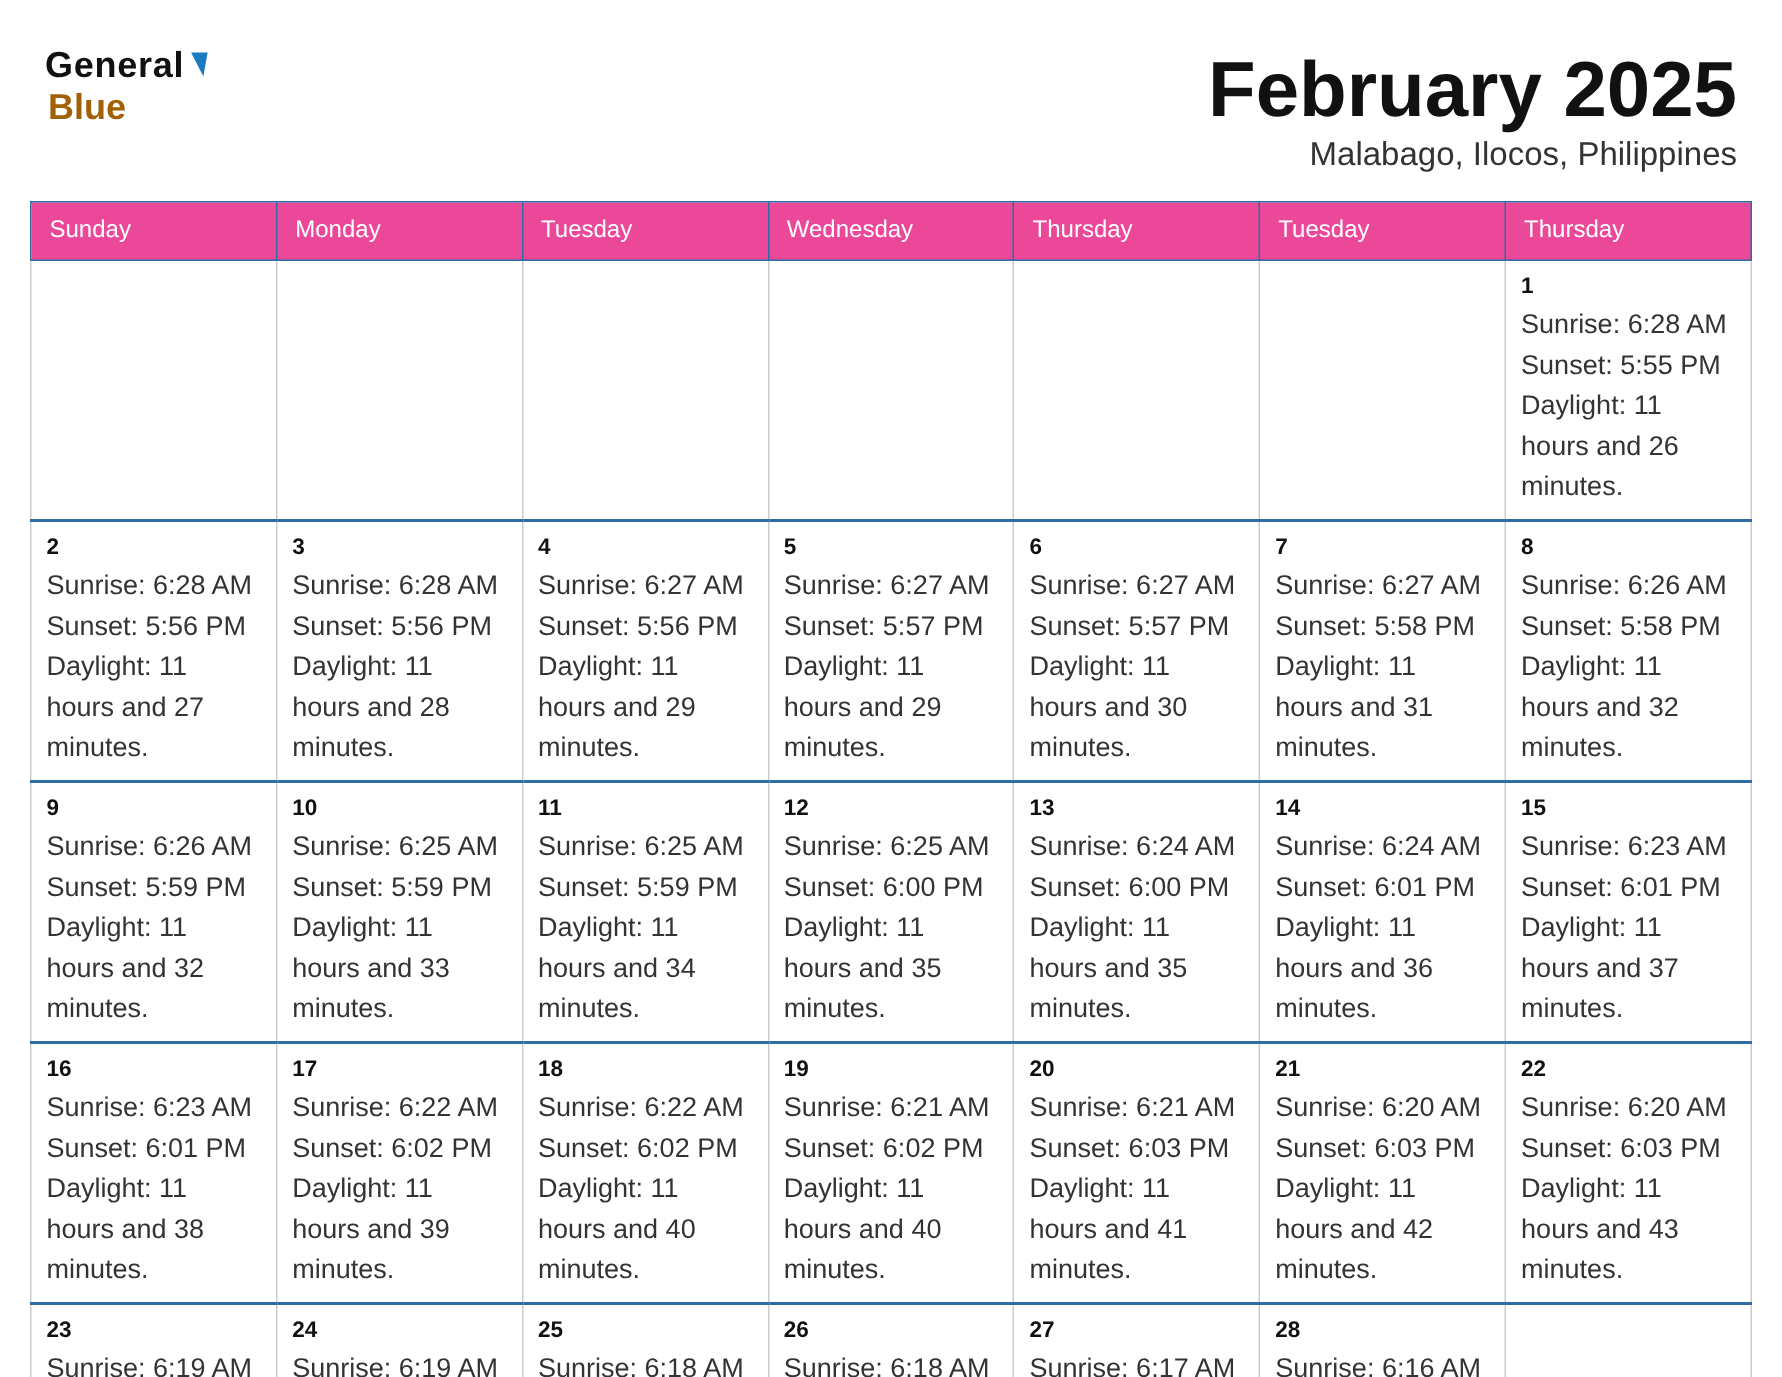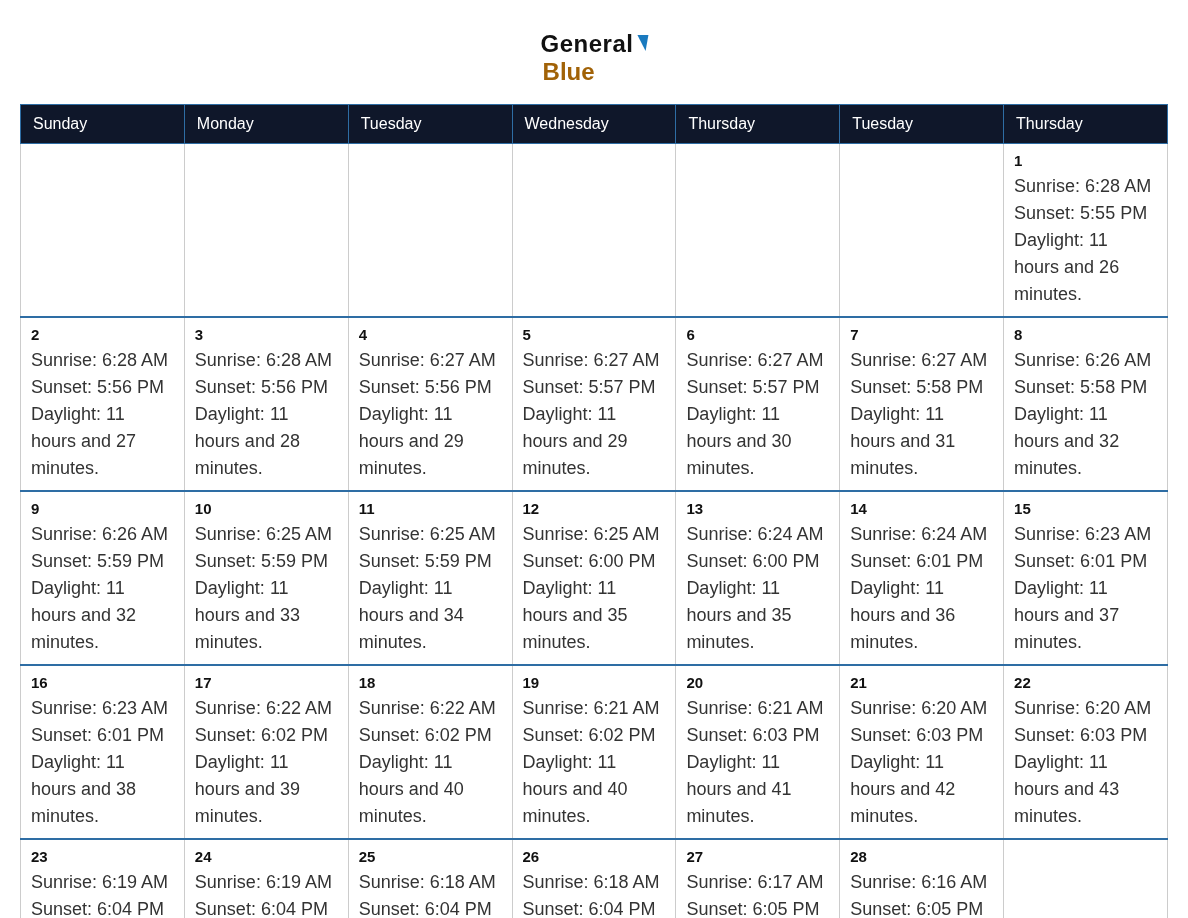--- a/index.html
+++ b/index.html
@@ -5,21 +5,21 @@
     * { box-sizing: border-box; margin: 0; padding: 0; }
     body {
       font-family: Arial, sans-serif;
       background: #fff;
       padding: 20px;
       width: 1188px;
       min-height: 918px;
     }
     .header {
       display: flex;
-      justify-content: center;
+      justify-content: space-between;
       align-items: flex-start;
       margin-bottom: 18px;
       padding: 10px 10px 0 10px;
     }
     .logo {
       display: flex;
       flex-direction: column;
       align-items: flex-start;
     }
     .logo-line1 {
@@ -38,21 +38,21 @@
       font-size: 22px;
       font-weight: normal;
       color: #333;
     }
     .calendar {
       width: 100%;
       border-collapse: collapse;
       margin-top: 10px;
     }
     .calendar th {
-      background-color: #0f172a;
+      background-color: #ec4899;
       color: #fff;
       text-align: left;
       padding: 10px 12px;
       font-size: 16px;
       font-weight: normal;
       border: 1px solid #2e6da4;
     }
     .calendar td {
       vertical-align: top;
       padding: 8px 10px;
@@ -89,20 +89,24 @@
 
 <div class="header">
   <div class="logo">
     <div class="logo-line1">
       <span style="font-size:24px;font-weight:bold;color:#111;letter-spacing:0.5px;">General</span>
       <span style="display:inline-block;width:0;height:0;border-left:11px solid transparent;border-right:0px solid transparent;border-bottom:0;border-top:16px solid #1a7abf;margin-left:3px;margin-bottom:2px;transform:skewX(-10deg);"></span>
     </div>
     <div>
       <span style="font-size:24px;font-weight:bold;color:#a16207;margin-left:2px;">Blue</span>
     </div>
+  </div>
+  <div class="title-block">
+    <h1>February 2025</h1>
+    <h2>Malabago, Ilocos, Philippines</h2>
   </div>
 </div>
 
 <table class="calendar">
   <thead>
     <tr>
       <th>Sunday</th>
       <th>Monday</th>
       <th>Tuesday</th>
       <th>Wednesday</th>

